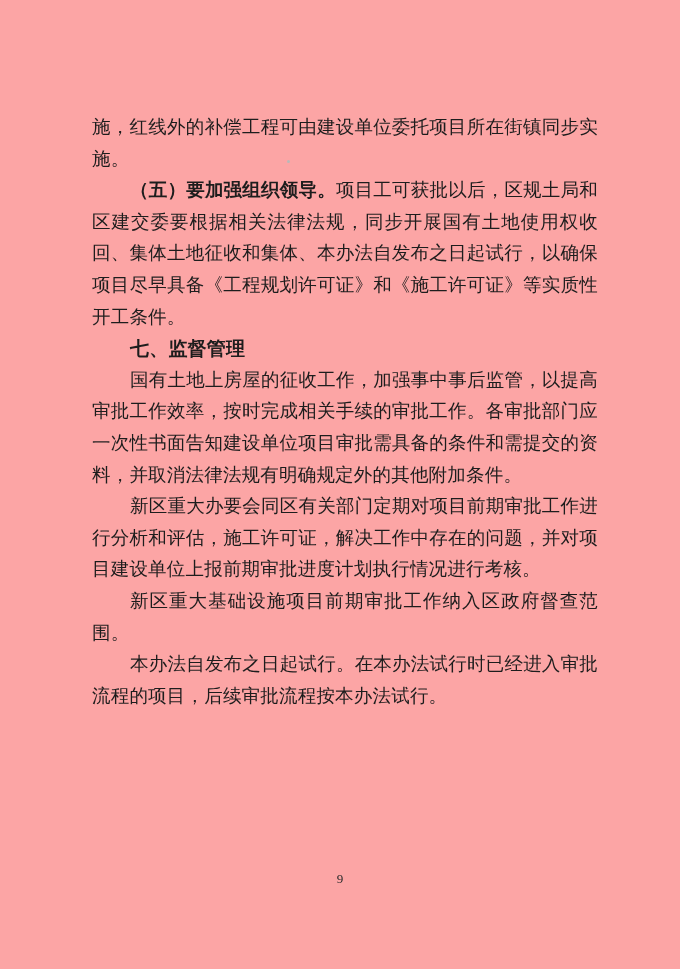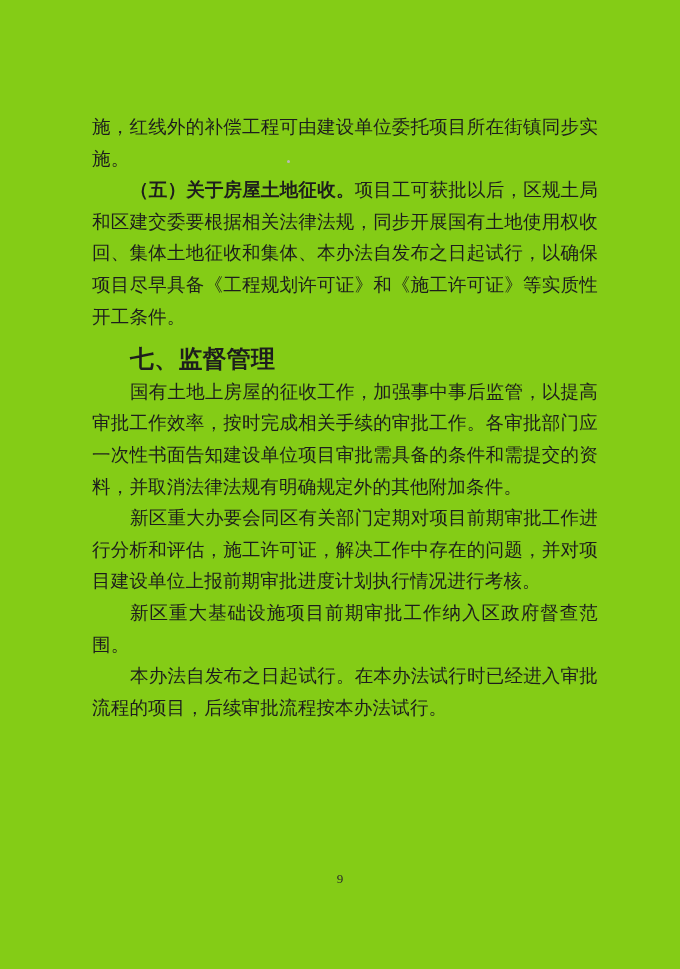--- a/index.html
+++ b/index.html
@@ -4,21 +4,21 @@
 <style>
   html, body {
     margin: 0;
     padding: 0;
     background: #ffffff;
   }
   .page {
     position: relative;
     width: 680px;
     height: 969px;
-    background: #84cc16;
+    background: #fca5a5;
     overflow: hidden;
     font-family: "Liberation Serif", "DejaVu Serif", serif;
     color: #1d1d1d;
   }
   .text-block {
     position: absolute;
     left: 92px;
     top: 112px;
     width: 506px;
   }
@@ -33,23 +33,22 @@
     font-weight: normal;
   }
   .indent {
     text-indent: 38px;
   }
   .lead {
     font-weight: bold;
   }
   .heading {
     font-weight: bold;
-    font-family: Liberation Mono, monospace;
-    font-size: 24px;
-    margin-top: 12px;
+    font-family: Liberation Serif, serif;
+    font-size: 19px;
   }
   .page-number {
     position: absolute;
     top: 871px;
     left: 0;
     width: 100%;
     text-align: center;
     font-size: 13px;
     color: #2a2a2a;
     font-family: "Liberation Serif", "DejaVu Serif", serif;
@@ -64,21 +63,21 @@
   .speck-1 { left: 287px; top: 160px; }
 </style>
 </head>
 <body>
 
 <div class="page">
   <div class="text-block">
 
     <p class="para">施，红线外的补偿工程可由建设单位委托项目所在街镇同步实施。</p>
 
-    <p class="para indent"><b class="lead">（五）关于房屋土地征收。</b><span>项目工可获批以后，区规土局和区建交委要根据相关法律法规，同步开展国有土地使用权收回、集体土地征收和集体、本办法自发布之日起试行，以确保项目尽早具备《工程规划许可证》和《施工许可证》等实质性开工条件。</span></p>
+    <p class="para indent"><b class="lead">（五）要加强组织领导。</b><span>项目工可获批以后，区规土局和区建交委要根据相关法律法规，同步开展国有土地使用权收回、集体土地征收和集体、本办法自发布之日起试行，以确保项目尽早具备《工程规划许可证》和《施工许可证》等实质性开工条件。</span></p>
 
     <h2 class="para heading indent">七、监督管理</h2>
 
 
     <p class="para indent">国有土地上房屋的征收工作，加强事中事后监管，以提高审批工作效率，按时完成相关手续的审批工作。各审批部门应一次性书面告知建设单位项目审批需具备的条件和需提交的资料，并取消法律法规有明确规定外的其他附加条件。</p>
 
     <p class="para indent">新区重大办要会同区有关部门定期对项目前期审批工作进行分析和评估，施工许可证，解决工作中存在的问题，并对项目建设单位上报前期审批进度计划执行情况进行考核。</p>
 
     <p class="para indent">新区重大基础设施项目前期审批工作纳入区政府督查范围。</p>
 

